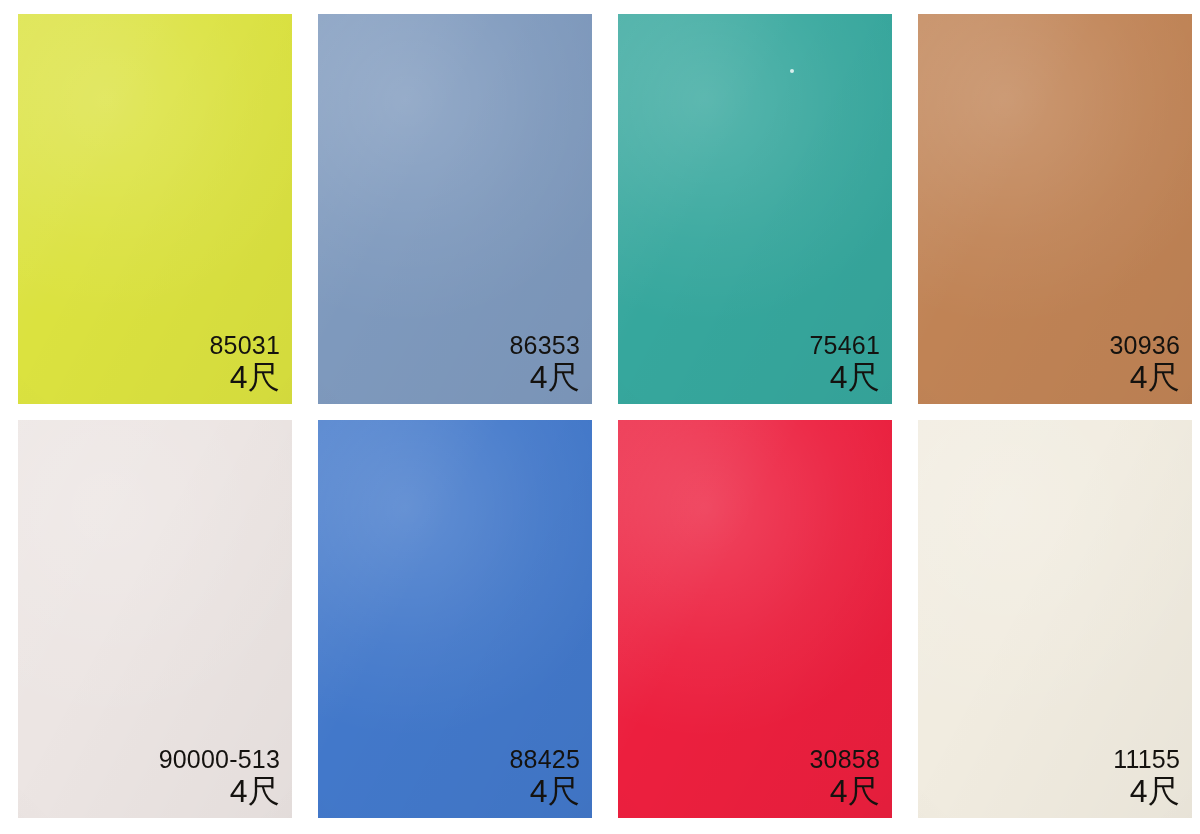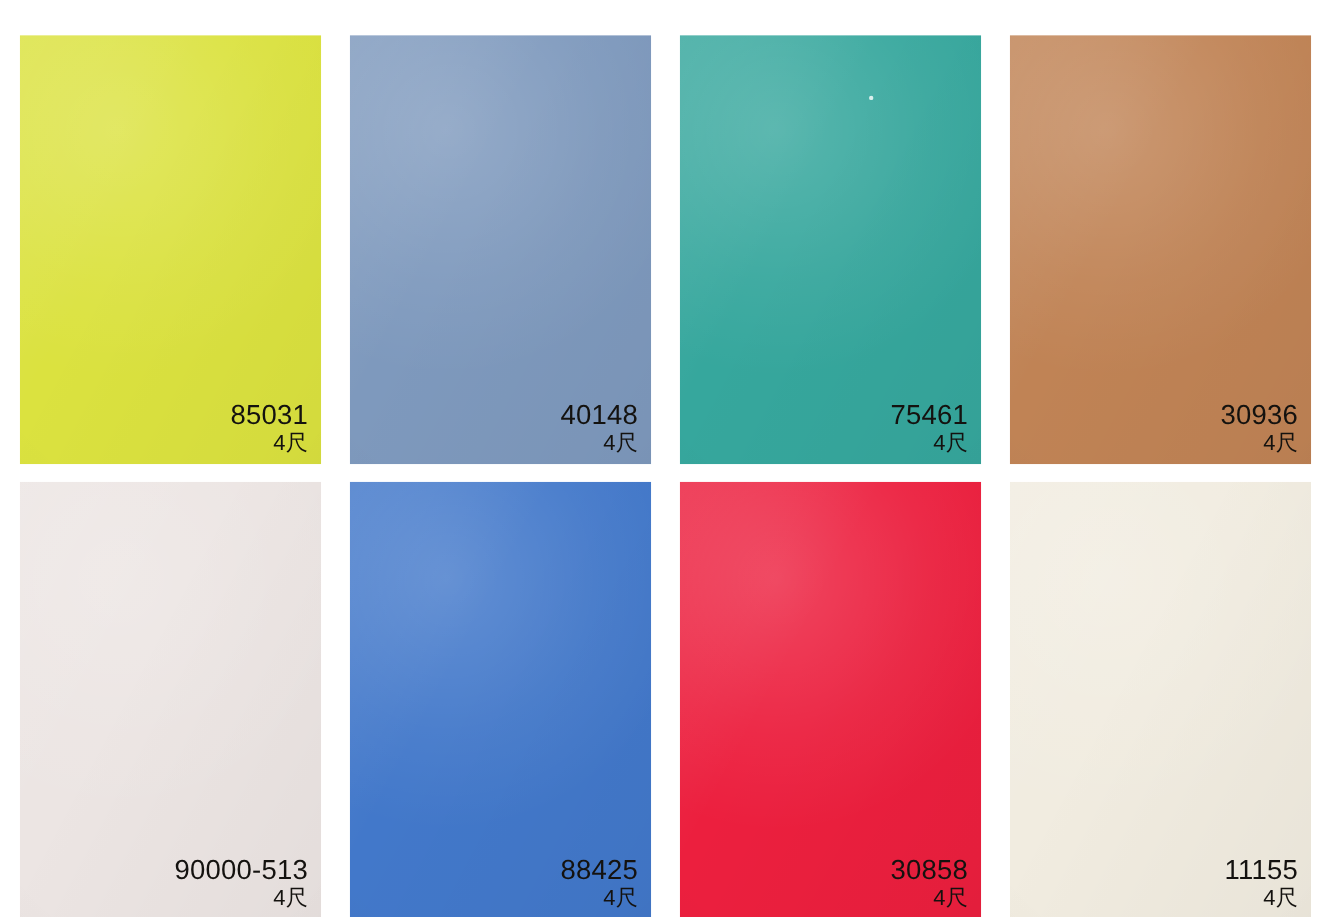--- a/index.html
+++ b/index.html
@@ -17,21 +17,21 @@
   #swatch-grid {
     position: relative;
     width: 1200px;
     height: 834px;
     background: #ffffff;
     display: grid;
     grid-template-columns: 274px 274px 274px 274px;
     grid-template-rows: 390px 398px;
     column-gap: 26px;
     row-gap: 16px;
-    padding: 32px 0 6px 18px;
+    padding: 14px 0 6px 18px;
     box-sizing: border-box;
   }
 
   .swatch-card {
     position: relative;
     overflow: hidden;
     display: block;
   }
 
   
@@ -63,21 +63,21 @@
     line-height: 1.12;
     color: #14120f;
     z-index: 3;
   }
   .swatch-code {
     font-size: 25px;
     letter-spacing: 0.2px;
     white-space: nowrap;
   }
   .swatch-size {
-    font-size: 20px;
+    font-size: 32px;
     letter-spacing: 0.2px;
     white-space: nowrap;
     margin-top: 1px;
   }
 
   
   .speck {
     position: absolute;
     width: 4px;
     height: 4px;
@@ -99,21 +99,21 @@
       <div class="swatch-code">85031</div>
       <div class="swatch-size">4尺</div>
     </div>
   </div>
 
   <div class="swatch-card">
     <div class="swatch-surface" style="background: rgb(126, 153, 189);"></div>
     <div class="swatch-sheen"></div>
     <div class="swatch-vignette"></div>
     <div class="swatch-label">
-      <div class="swatch-code">40148</div>
+      <div class="swatch-code">86353</div>
       <div class="swatch-size">4尺</div>
     </div>
   </div>
 
   <div class="swatch-card">
     <div class="swatch-surface" style="background: rgb(54, 167, 157);"></div>
     <div class="swatch-sheen"></div>
     <div class="swatch-vignette"></div>
     <div class="speck" style="left:172px; top:55px;"></div>
     <div class="swatch-label">

